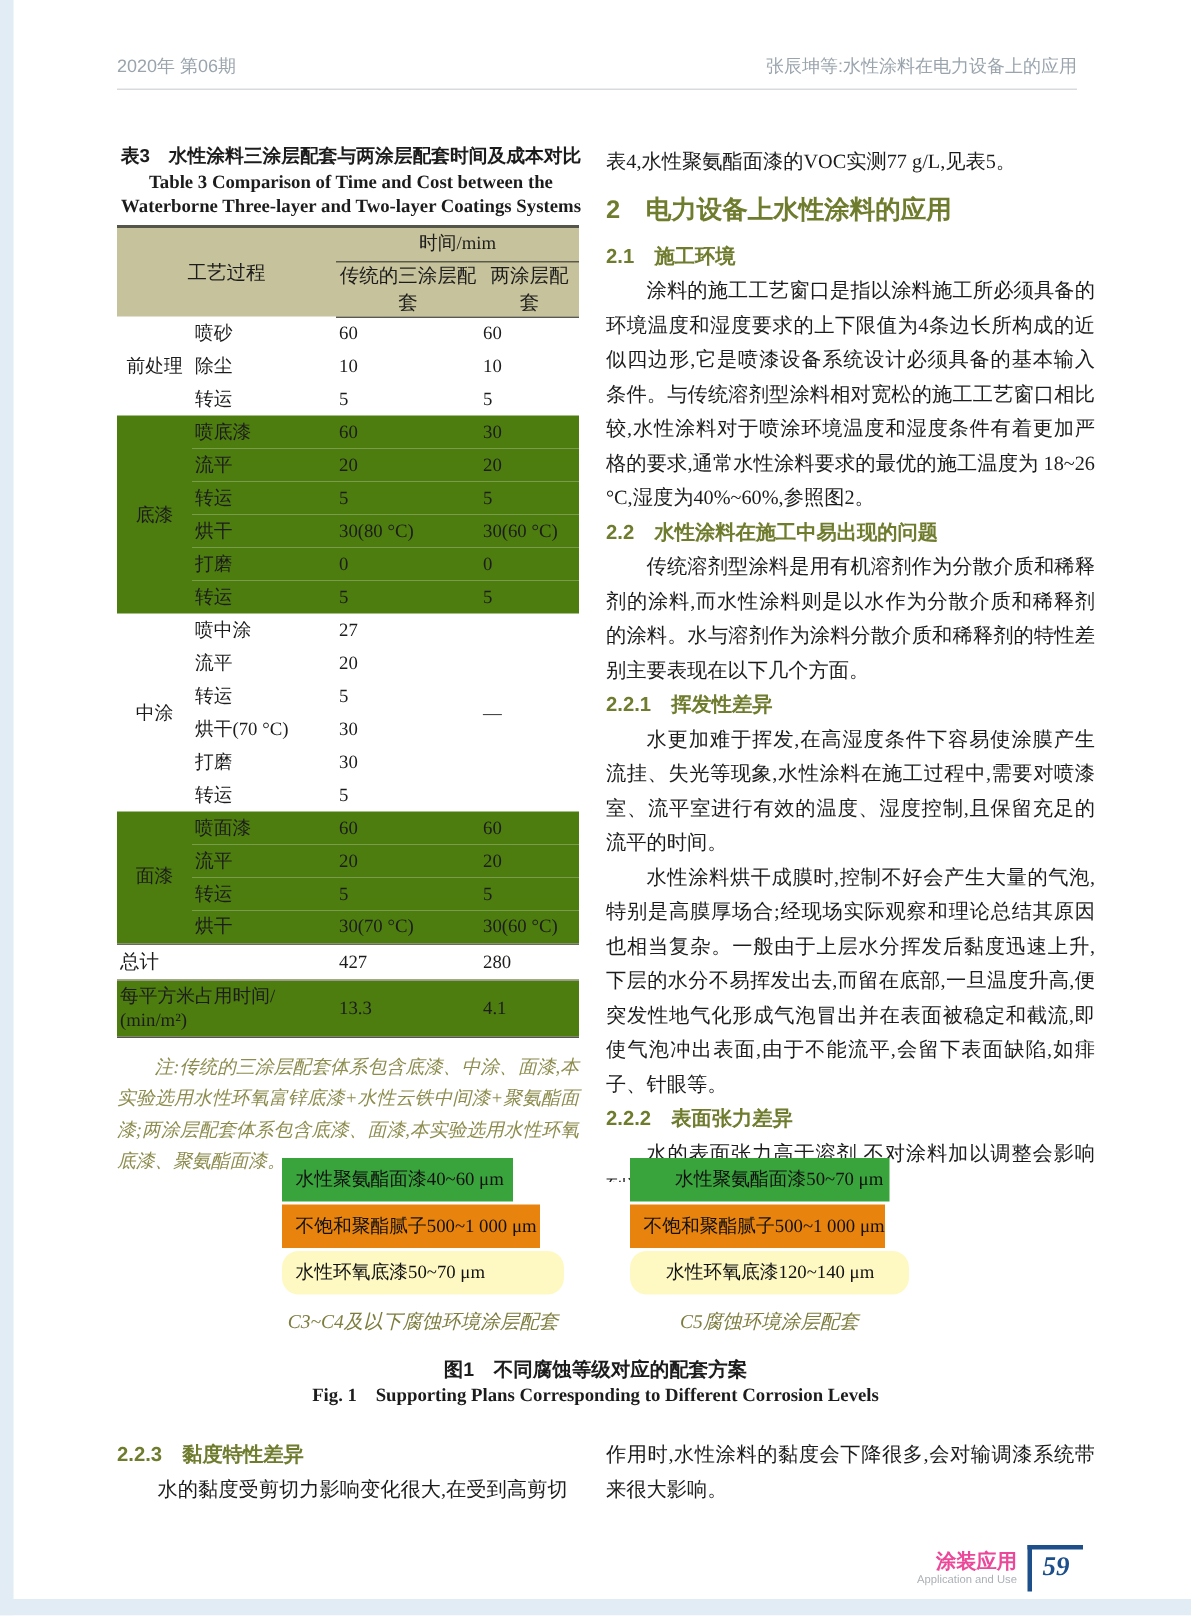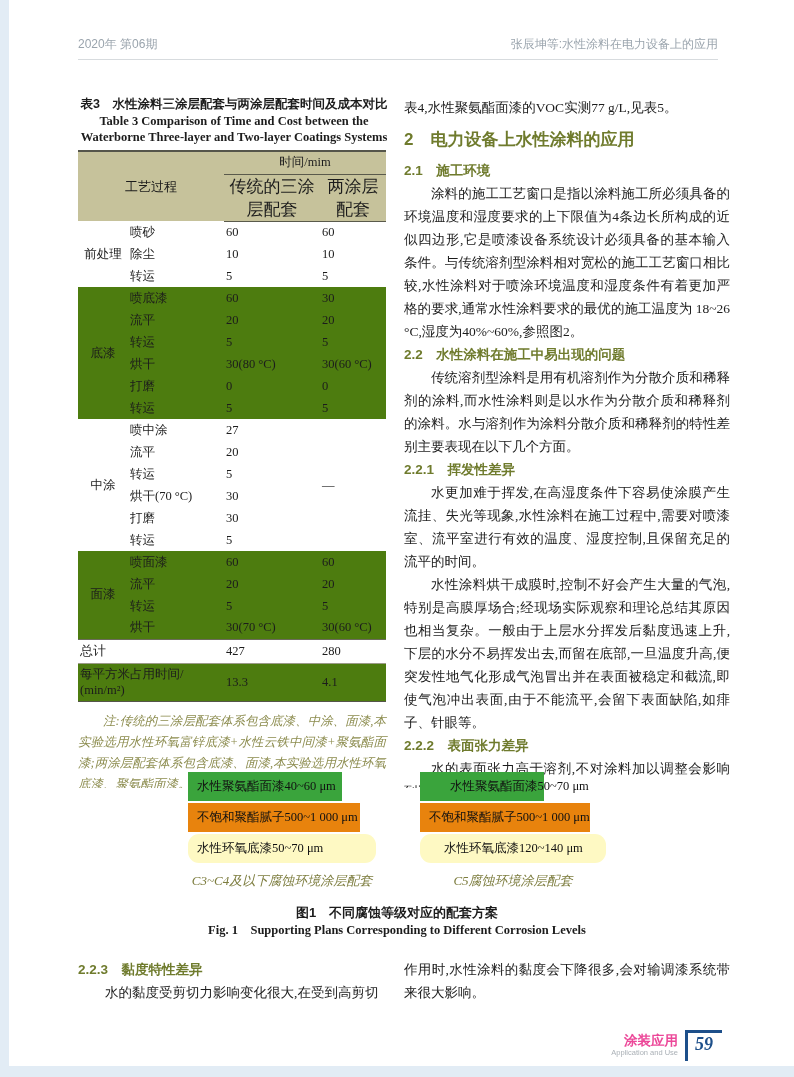--- a/index.html
+++ b/index.html
@@ -30,21 +30,21 @@
   
   .tbl-cap-zh { font-family:"Liberation Sans","DejaVu Sans",sans-serif; font-weight:bold; font-size:12.5px; text-align:center; line-height:17px; }
   .tbl-cap-en { font-weight:bold; font-size:12.5px; text-align:center; line-height:16px; }
 
   table.t3 { width:308px; border-collapse:collapse; margin-top:5px; font-size:12.5px;
     border-top:2px solid #55554a; border-bottom:1.5px solid #55554a; }
   table.t3 th, table.t3 td { font-weight:normal; padding:0 2px; height:22px; }
   table.t3 thead th { background:#c6c29b; height:23px; }
   th.proc { width:146px; font-size:13px; }
   th.time { border-bottom:1px solid #5a5a4c; font-size:12.5px; }
-  tr.hrow2 th { border-bottom:1px solid #5a5a4c; font-size:17px; }
+  tr.hrow2 th { border-bottom:1px solid #5a5a4c; font-size:13px; }
   td.grp  { width:50px; text-align:center; }
   td.step { width:96px; text-align:left; padding-left:14px; }
   td.num  { }
   td.n3   { width:96px; }
   td.n2   { width:66px; }
   tr.shaded td { background:#4d7c0f; }
   tr.total td { border-top:1px solid #6b6b5a; height:24px; }
   td.total-label { text-align:left; padding-left:2px; font-size:13px; }
   tr.persqm td { border-top:1px solid #9b9b88; height:38px; }
   td.persqm-label { text-align:left; line-height:16px; font-size:12.5px; padding-left:2px; }
@@ -256,21 +256,21 @@
 
   <div class="figure">
     <div class="stacks">
       <div class="stack" style="width:188px;">
         <div class="bar green" style="width:154px;">水性聚氨酯面漆40~60 μm</div>
         <div class="bar orange" style="width:172px;">不饱和聚酯腻子500~1 000 μm</div>
         <div class="bar gray" style="width:188px;">水性环氧底漆50~70 μm</div>
         <div class="stack-cap">C3~C4及以下腐蚀环境涂层配套</div>
       </div>
       <div class="stack" style="width:186px;">
-        <div class="bar green" style="width:124px;padding-left:30px;">水性聚氨酯面漆50~70 μm</div>
+        <div class="bar green" style="width:173px;padding-left:30px;">水性聚氨酯面漆50~70 μm</div>
         <div class="bar orange" style="width:170px;">不饱和聚酯腻子500~1 000 μm</div>
         <div class="bar gray" style="width:186px;padding-left:24px;">水性环氧底漆120~140 μm</div>
         <div class="stack-cap">C5腐蚀环境涂层配套</div>
       </div>
     </div>
     <div class="fig-cap-zh">图1　不同腐蚀等级对应的配套方案</div>
     <div class="fig-cap-en">Fig. 1　Supporting Plans Corresponding to Different Corrosion Levels</div>
   </div>
 
   <div class="cols-bottom">

